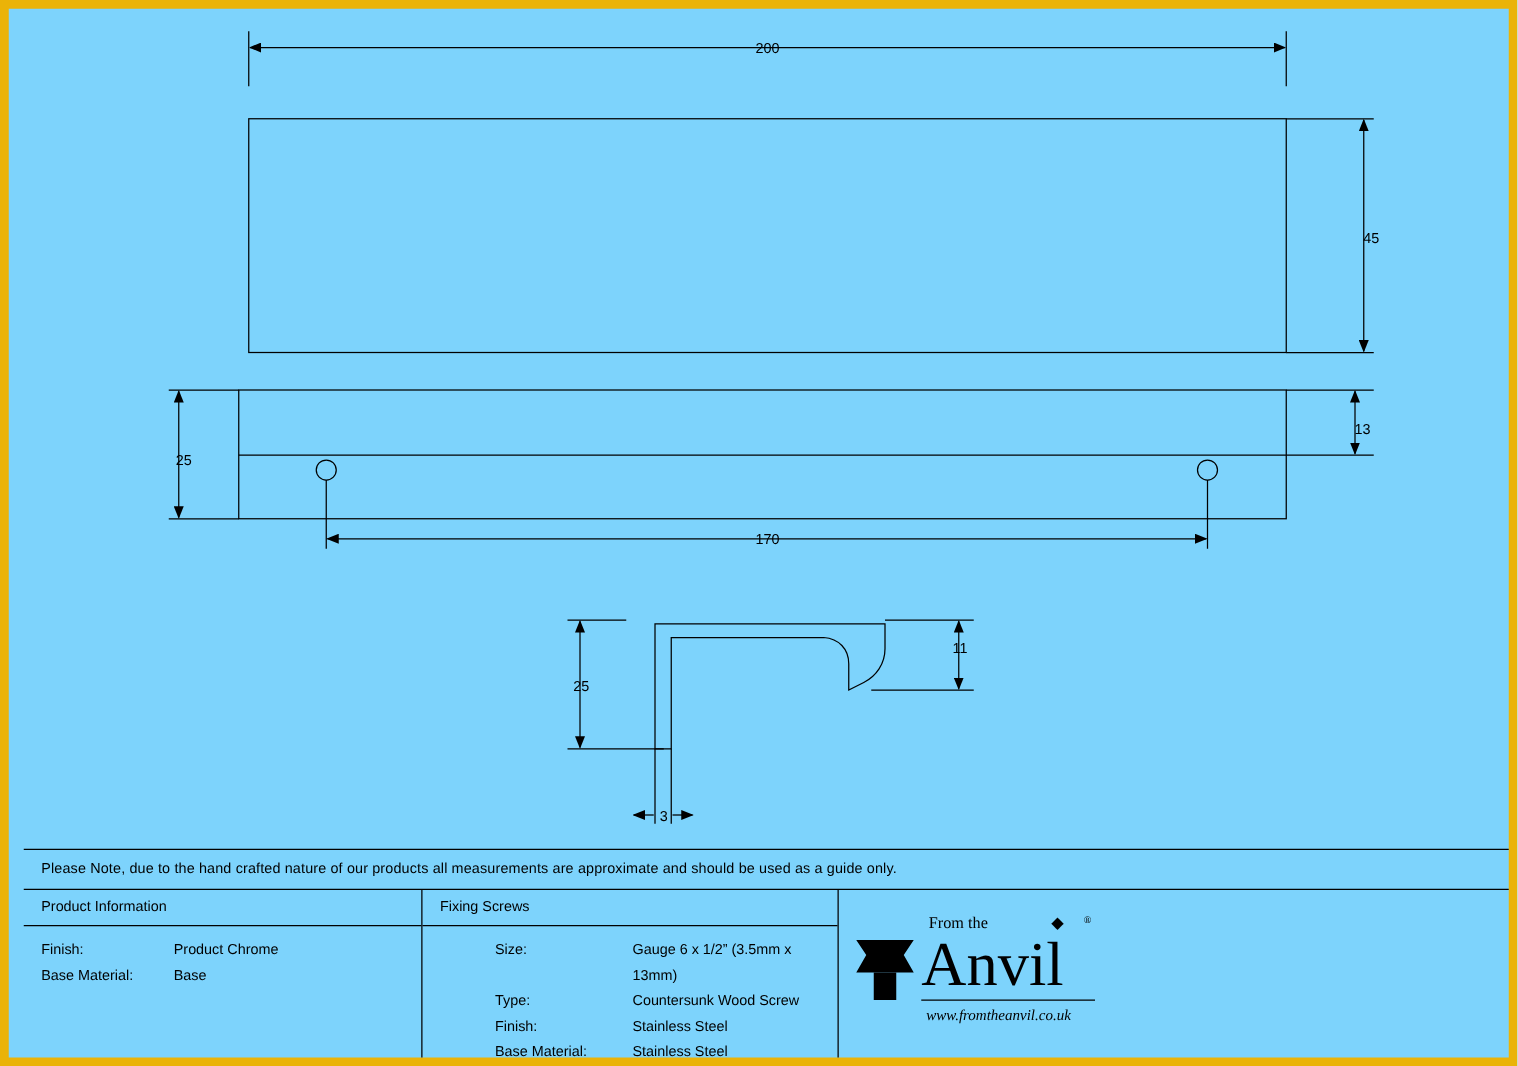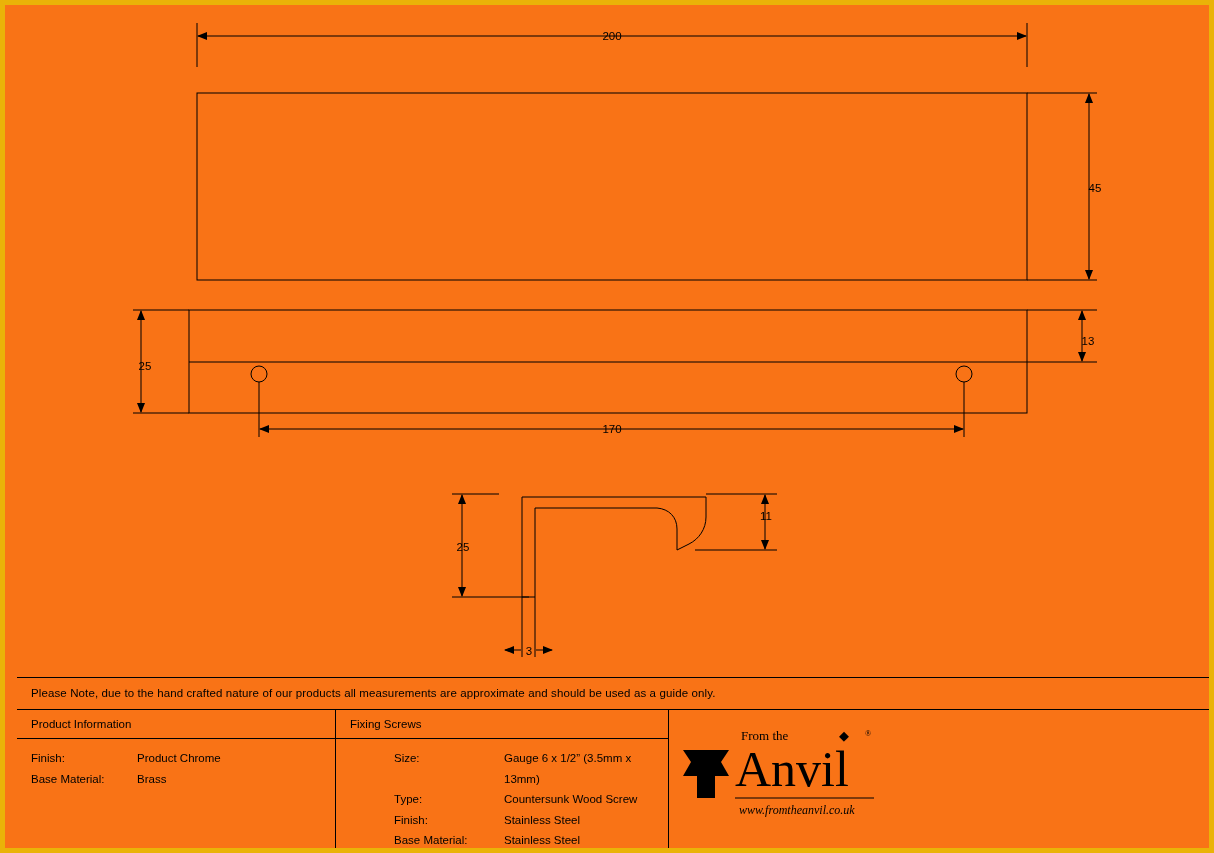--- a/index.html
+++ b/index.html
@@ -8,23 +8,23 @@
     background: #ffffff;
   }
   body {
     font-family: "Liberation Sans", sans-serif;
     color: #000000;
   }
   #sheet {
     position: relative;
     width: 1214px;
     height: 853px;
-    background: #f97316;
+    background: #7dd3fc;
     overflow: hidden;
-    border: 5px solid #eab308;
+    border: 7px solid #eab308;
     box-sizing: border-box;
   }
   .drawing {
     position: absolute;
     left: 0;
     top: 0;
     width: 1214px;
     height: 853px;
   }
   .infoblock {
@@ -204,21 +204,21 @@
       <div class="col c1">
         <div class="col-head">Product Information</div>
         <div class="col-rule"></div>
         <div class="kv">
           <div class="row">
             <span class="k">Finish:</span>
             <span class="v">Product Chrome</span>
           </div>
           <div class="row">
             <span class="k">Base Material:</span>
-            <span class="v">Brass</span>
+            <span class="v">Base</span>
           </div>
         </div>
       </div>
 
 
       <div class="col c3">
         <div class="col-head">Fixing Screws</div>
         <div class="col-rule"></div>
         <div class="kv">
           <div class="row">

